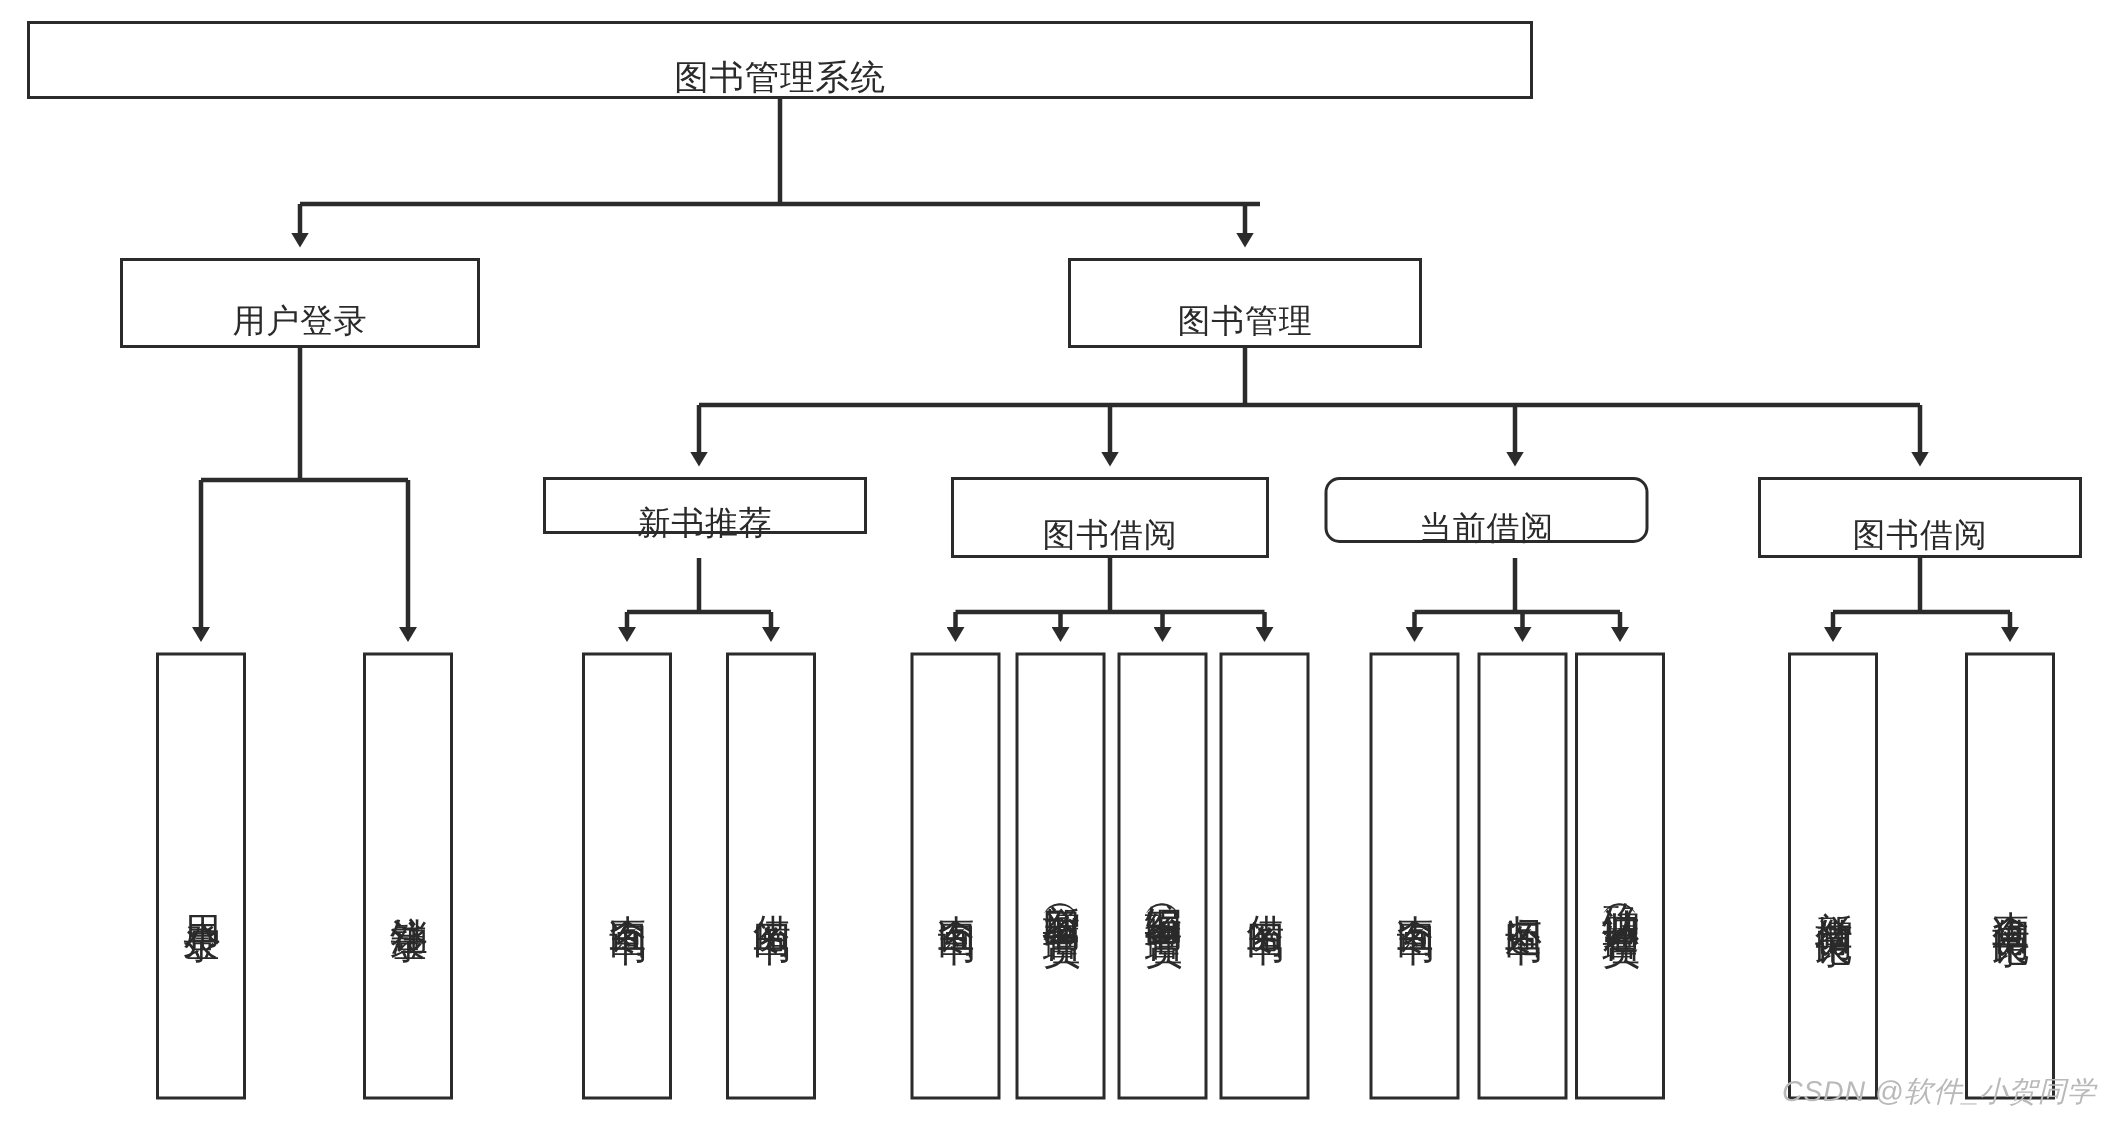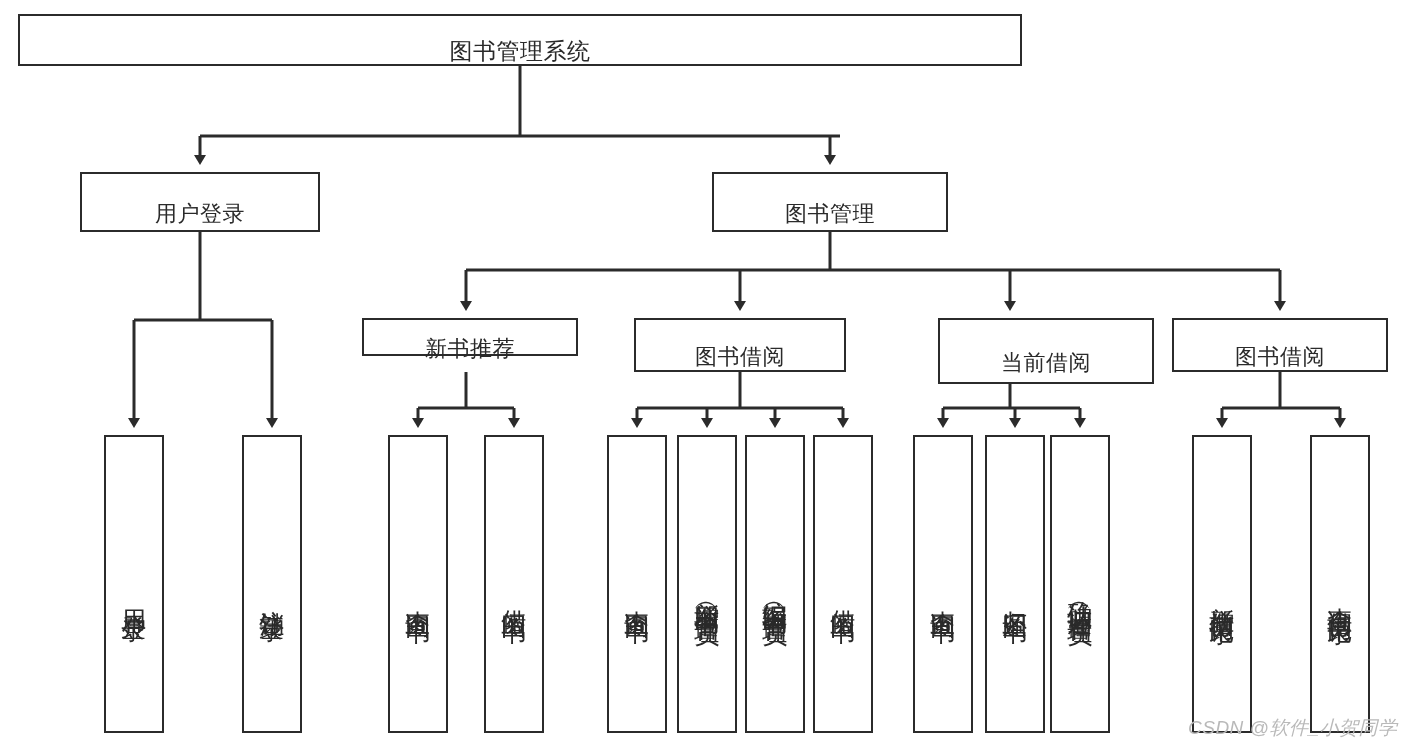--- a/index.html
+++ b/index.html
@@ -139,21 +139,21 @@
   </div>
 
   <div class="node horiz" style="left:362px; top:318px; width:216px; height:38px;">
     <span class="lbl">新书推荐</span>
   </div>
 
   <div class="node horiz" style="left:634px; top:318px; width:212px; height:54px;">
     <span class="lbl">图书借阅</span>
   </div>
 
-  <div class="node horiz" style="left:938px; top:318px; width:216px; height:66px;">
+  <div class="node horiz" style="left:883px; top:318px; width:216px; height:44px;border-radius:10px;">
     <span class="lbl">当前借阅</span>
   </div>
 
   <div class="node horiz" style="left:1172px; top:318px; width:216px; height:54px;">
     <span class="lbl">图书借阅</span>
   </div>
 
   <div class="node vert" style="left:104px; top:435px; width:60px; height:298px;">
     <span class="lbl">用户登录</span>
   </div>

